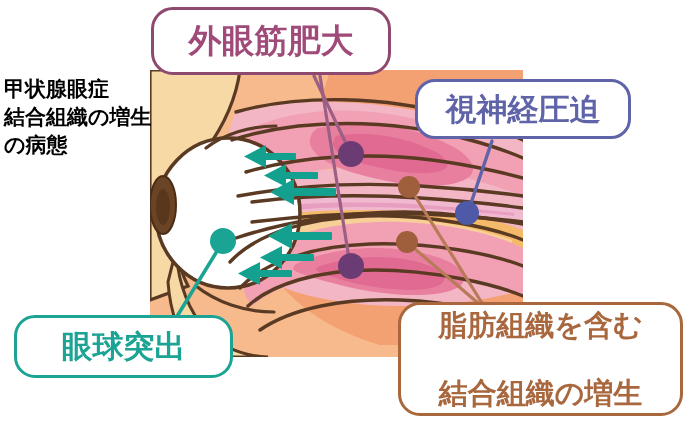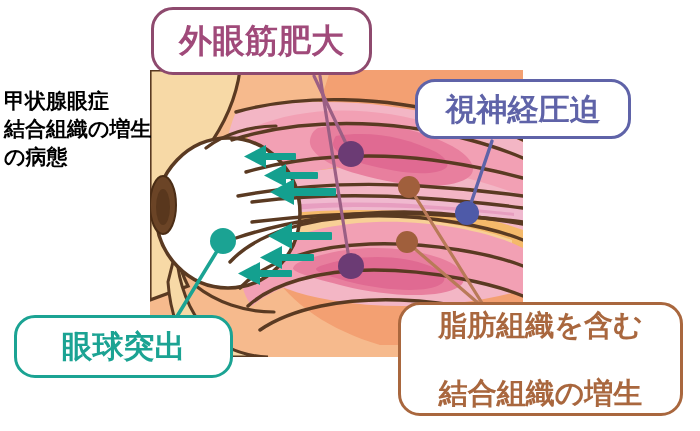--- a/index.html
+++ b/index.html
@@ -22,21 +22,21 @@
   #art {
     position: absolute;
     left: 0;
     top: 0;
     width: 700px;
     height: 431px;
   }
   .title-block {
     position: absolute;
     left: 4px;
-    top: 88px;
+    top: 76px;
     width: 175px;
     color: #000000;
     font-size: 21px;
     line-height: 1.33;
     font-weight: 700;
     letter-spacing: 0px;
     white-space: nowrap;
   }
   .title-block div { white-space: nowrap; }
 
@@ -51,21 +51,21 @@
     align-items: center;
     justify-content: center;
     text-align: center;
     font-weight: 700;
     line-height: 1.18;
   }
   .callout span { display: block; white-space: nowrap; }
 
   #callout-muscle {
     left: 151px; top: 7px;
-    width: 221px; height: 68px;
+    width: 240px; height: 68px;
     border-color: #8e4a6e;
     border-radius: 22px;
     color: #a04a7a;
     font-size: 33px;
   }
   #callout-nerve {
     left: 415px; top: 79px;
     width: 216px; height: 60px;
     border-color: #5f63a8;
     border-radius: 20px;

